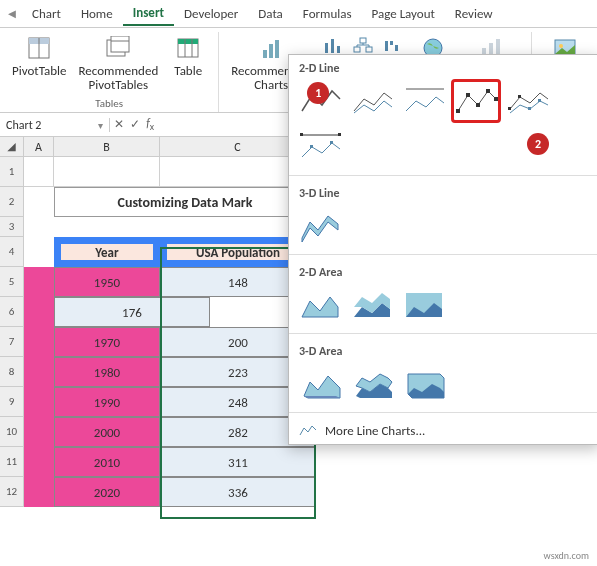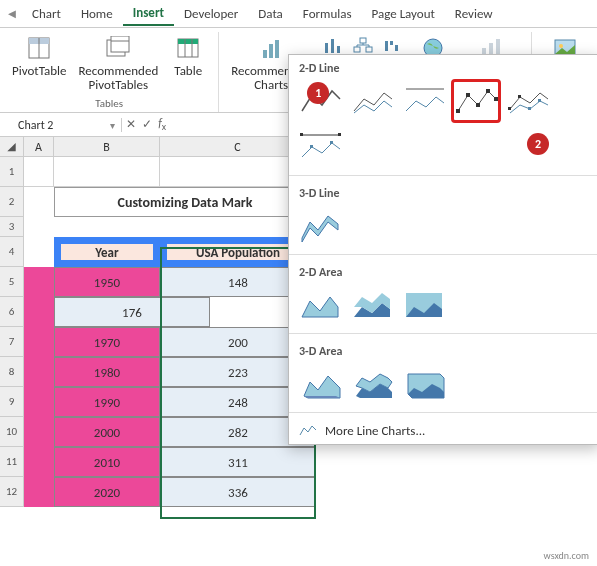--- a/index.html
+++ b/index.html
@@ -13,21 +13,21 @@
 .rgroup .items { display:flex; flex:1; align-items:flex-start;}
 .rgroup .grouplabel { font-size:11px; color:#666; padding-bottom:2px;}
 .rbtn { display:flex; flex-direction:column; align-items:center; justify-content:flex-start; padding:2px 6px; min-width:48px; text-align:center; font-size:13px; color:#333; cursor:default;}
 .rbtn .ico { width:28px; height:28px; display:flex; align-items:center; justify-content:center; margin-bottom:2px;}
 .rbtn .lbl { line-height:1.1;}
 .small-stack { display:flex; flex-direction:column; gap:2px; padding:2px;}
 .small-btn { width:28px; height:22px; display:flex; align-items:center; justify-content:center; border:1px solid transparent;}
 .red-hl { border:3px solid #d22; border-radius:4px;}
 .badge { background:#c62828; color:#fff; width:22px; height:22px; border-radius:50%; display:flex; align-items:center; justify-content:center; font-size:12px; font-weight:700; position:absolute; z-index:30;}
 .namebox-row { display:flex; align-items:center; border-bottom:1px solid #ccc; height:24px;}
-.namebox { width:110px; border-right:1px solid #ccc; padding:0 6px; font-size:12px; display:flex; align-items:flex-end; justify-content:space-between;margin-left:12px;}
+.namebox { width:110px; border-right:1px solid #ccc; padding:0 6px; font-size:12px; display:flex; align-items:flex-end; justify-content:space-between;}
 .fxbar { display:flex; align-items:center; padding-left:4px; gap:6px; color:#666; font-size:12px;}
 .sheet { position:relative;}
 .col-headers { display:flex; height:20px;}
 .rowhdr { width:24px; background:#eee; border-right:1px solid #ccc; border-bottom:1px solid #ccc; display:flex; align-items:center; justify-content:center; font-size:11px; color:#555;}
 .colhdr { background:#eee; border-right:1px solid #ccc; border-bottom:1px solid #ccc; display:flex; align-items:center; justify-content:center; font-size:12px; color:#333;}
 .colA{width:30px;} .colB{width:106px;} .colC{width:156px;} .colG{width:40px;}
 .rows { }
 .row { display:flex; height:30px;}
 .cell { border-right:1px solid #d0d0d0; border-bottom:1px solid #d0d0d0; display:flex; align-items:center; justify-content:center; font-size:13px; padding:0 6px;}
 .title-row .cell { font-weight:700; font-size:14px; border:1px solid #999;}

